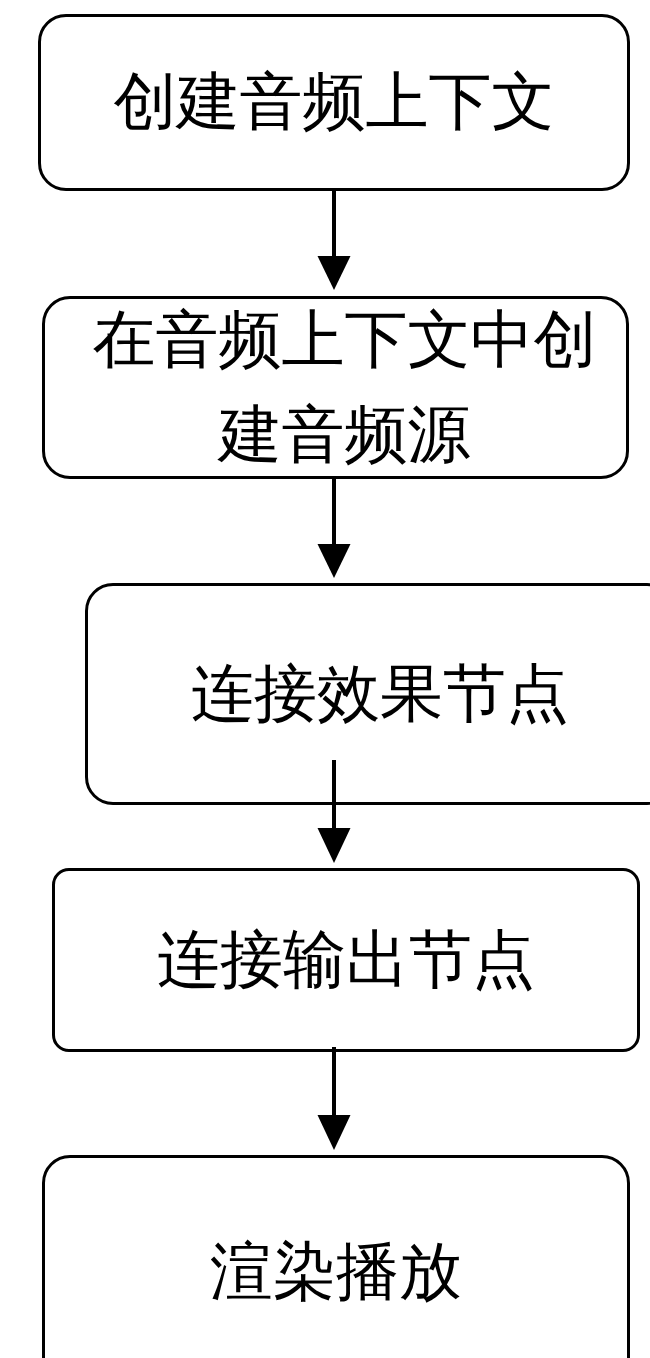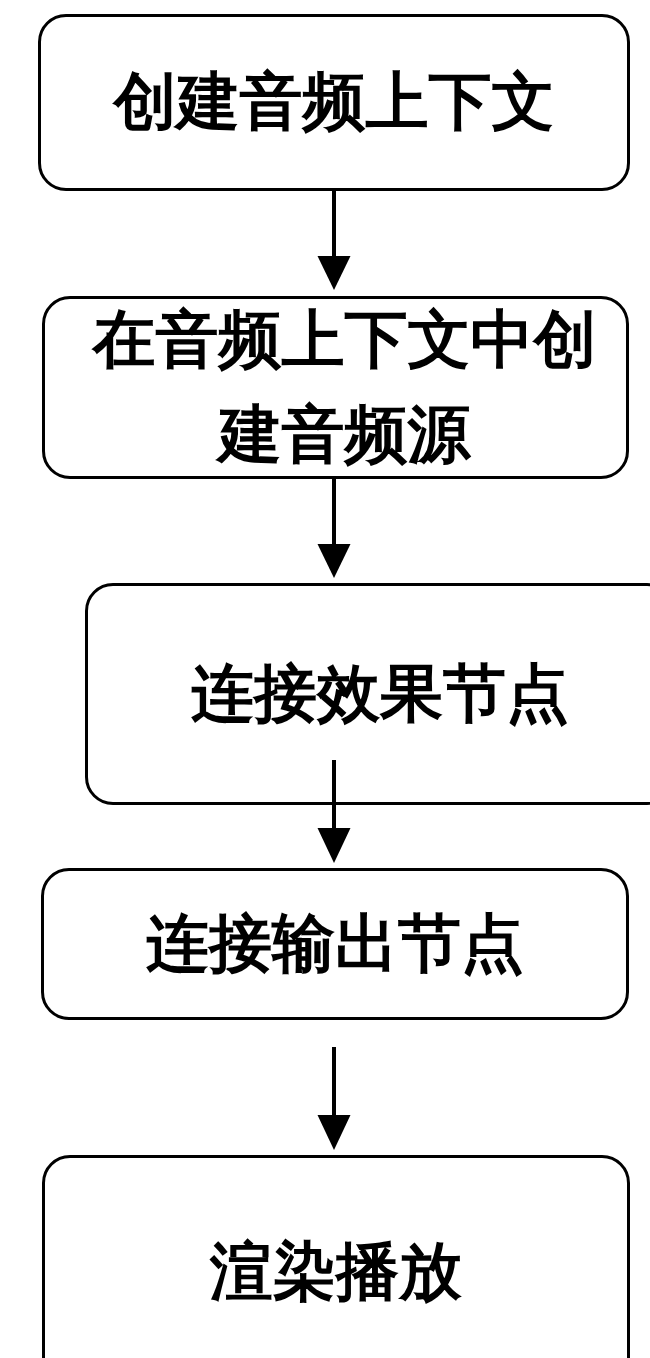--- a/index.html
+++ b/index.html
@@ -28,35 +28,35 @@
     align-items: center;
     justify-content: center;
     text-align: center;
   }
   .flow-node-label {
     display: block;
     color: #000000;
     font-size: 63px;
     line-height: 1.5;
     letter-spacing: 0px;
-    font-weight: 700;
+    font-weight: 400;
     white-space: pre-line;
   }
   .flow-arrow {
     position: absolute;
     overflow: visible;
   }
   .flow-arrow svg {
     display: block;
   }
   
   #node-0 { left: 38px;  top: 14px;   width: 592px; height: 177px; }
   #node-1 { left: 42px;  top: 296px;  width: 587px; height: 183px; padding-left: 18px; }
   #node-2 { left: 41px;  top: 583px;  width: 590px; height: 222px; margin-left: 44px; }
-  #node-3 { left: 41px;  top: 868px;  width: 588px; height: 152px; }
+  #node-3 { left: 52px;  top: 868px;  width: 588px; height: 184px; border-radius: 17px; }
   #node-4 { left: 42px;  top: 1155px; width: 588px; height: 234px; }
 
   #arrow-0 { left: 317px; top: 190px;  width: 34px; height: 102px; }
   #arrow-1 { left: 317px; top: 478px;  width: 34px; height: 102px; }
   #arrow-2 { left: 317px; top: 760px;  width: 34px; height: 105px; }
   #arrow-3 { left: 317px; top: 1047px; width: 34px; height: 105px; }
 </style>
 </head>
 <body>
 

